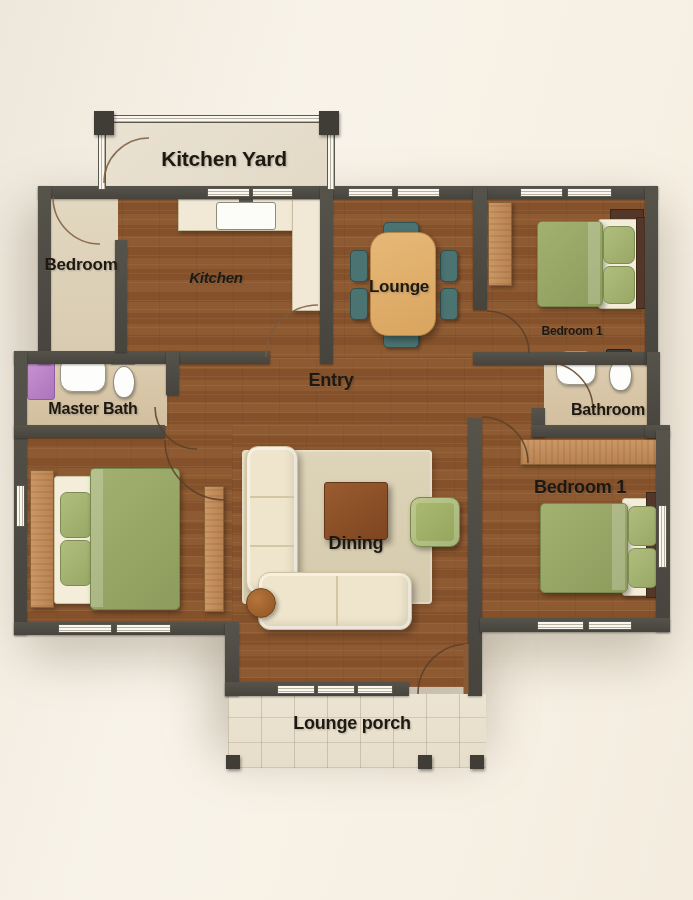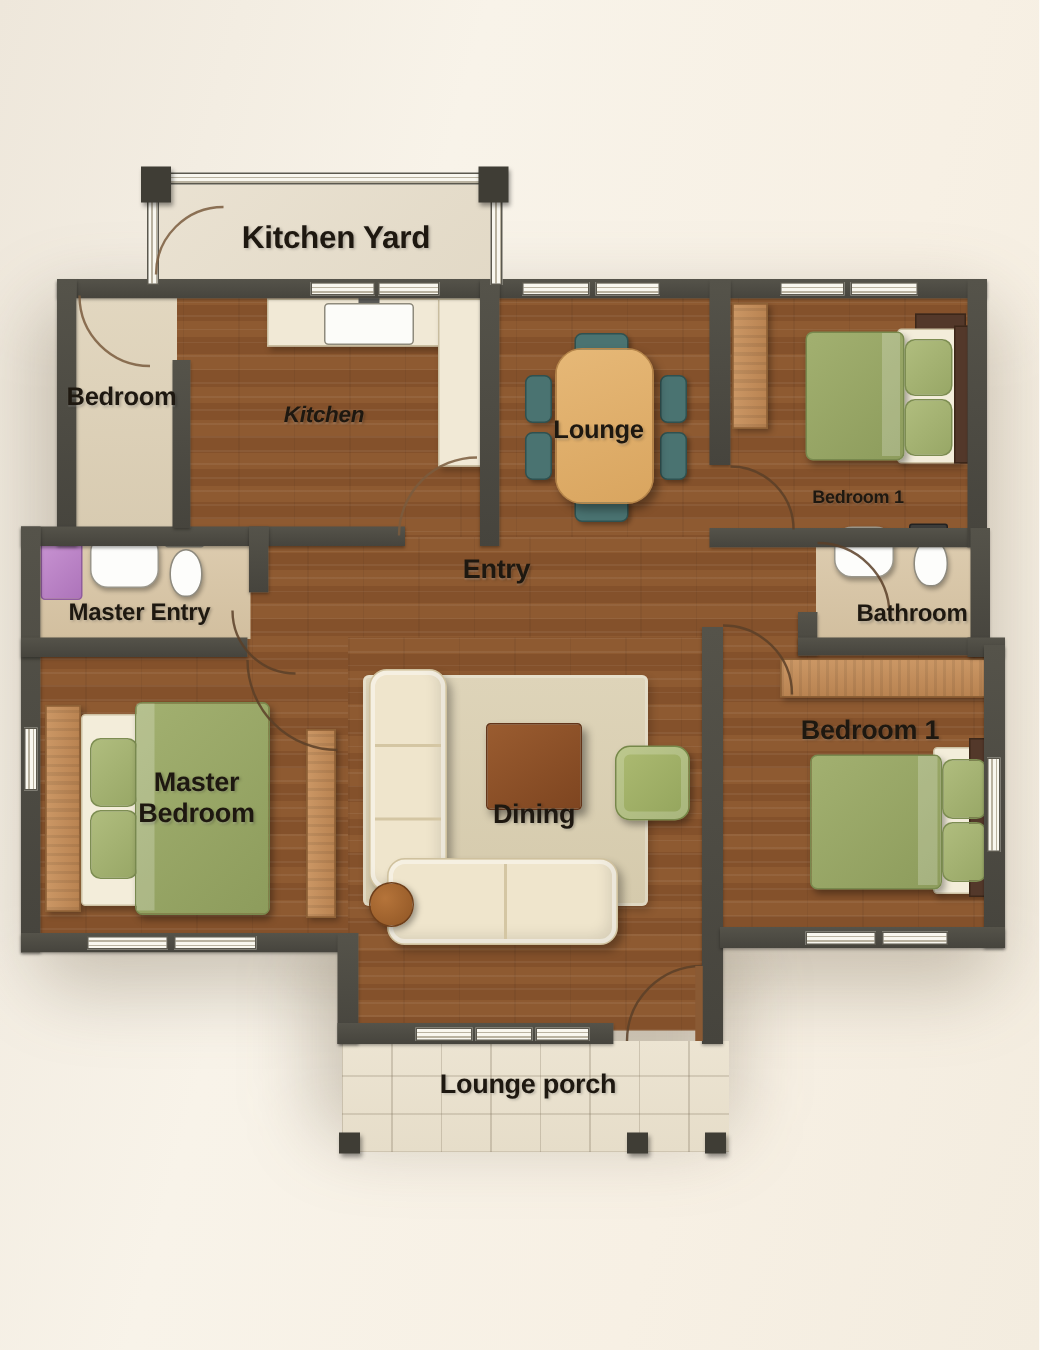--- a/index.html
+++ b/index.html
@@ -192,20 +192,19 @@
     <path d="M 418 694 A 50 50 0 0 1 468 644" fill="none" stroke="#5a4028" stroke-width="1.6" opacity=".85"></path>
     <path d="M 466 644 L 466 694" fill="none" stroke="#8a5a34" stroke-width="5"></path>
   </svg>
 
   <div class="room-label" style="left:224px;top:159px;font-size:21px;">Kitchen Yard</div>
   <div class="room-label" style="left:81px;top:265px;font-size:17px;">Bedroom</div>
   <div class="room-label" style="left:216px;top:277px;font-size:15px;font-style:italic;">Kitchen</div>
   <div class="room-label" style="left:399px;top:287px;font-size:17px;">Lounge</div>
   <div class="room-label" style="left:572px;top:331px;font-size:12px;">Bedroom 1</div>
   <div class="room-label" style="left:331px;top:380px;font-size:18px;">Entry</div>
-  <div class="room-label" style="left:93px;top:409px;font-size:16px;">Master Entry</div>
+  <div class="room-label" style="left:93px;top:409px;font-size:16px;">Master Bath</div>
   <div class="room-label" style="left:608px;top:410px;font-size:16px;">Bathroom</div>
-  <div class="room-label wrap" style="left:131px;top:532px;font-size:18px;width:110px;">Master Bedroom</div>
   <div class="room-label" style="left:356px;top:543px;font-size:18px;">Dining</div>
   <div class="room-label" style="left:580px;top:487px;font-size:18px;">Bedroom 1</div>
   <div class="room-label" style="left:352px;top:723px;font-size:18px;">Lounge porch</div>
 
 </div>
 
 </body></html>

